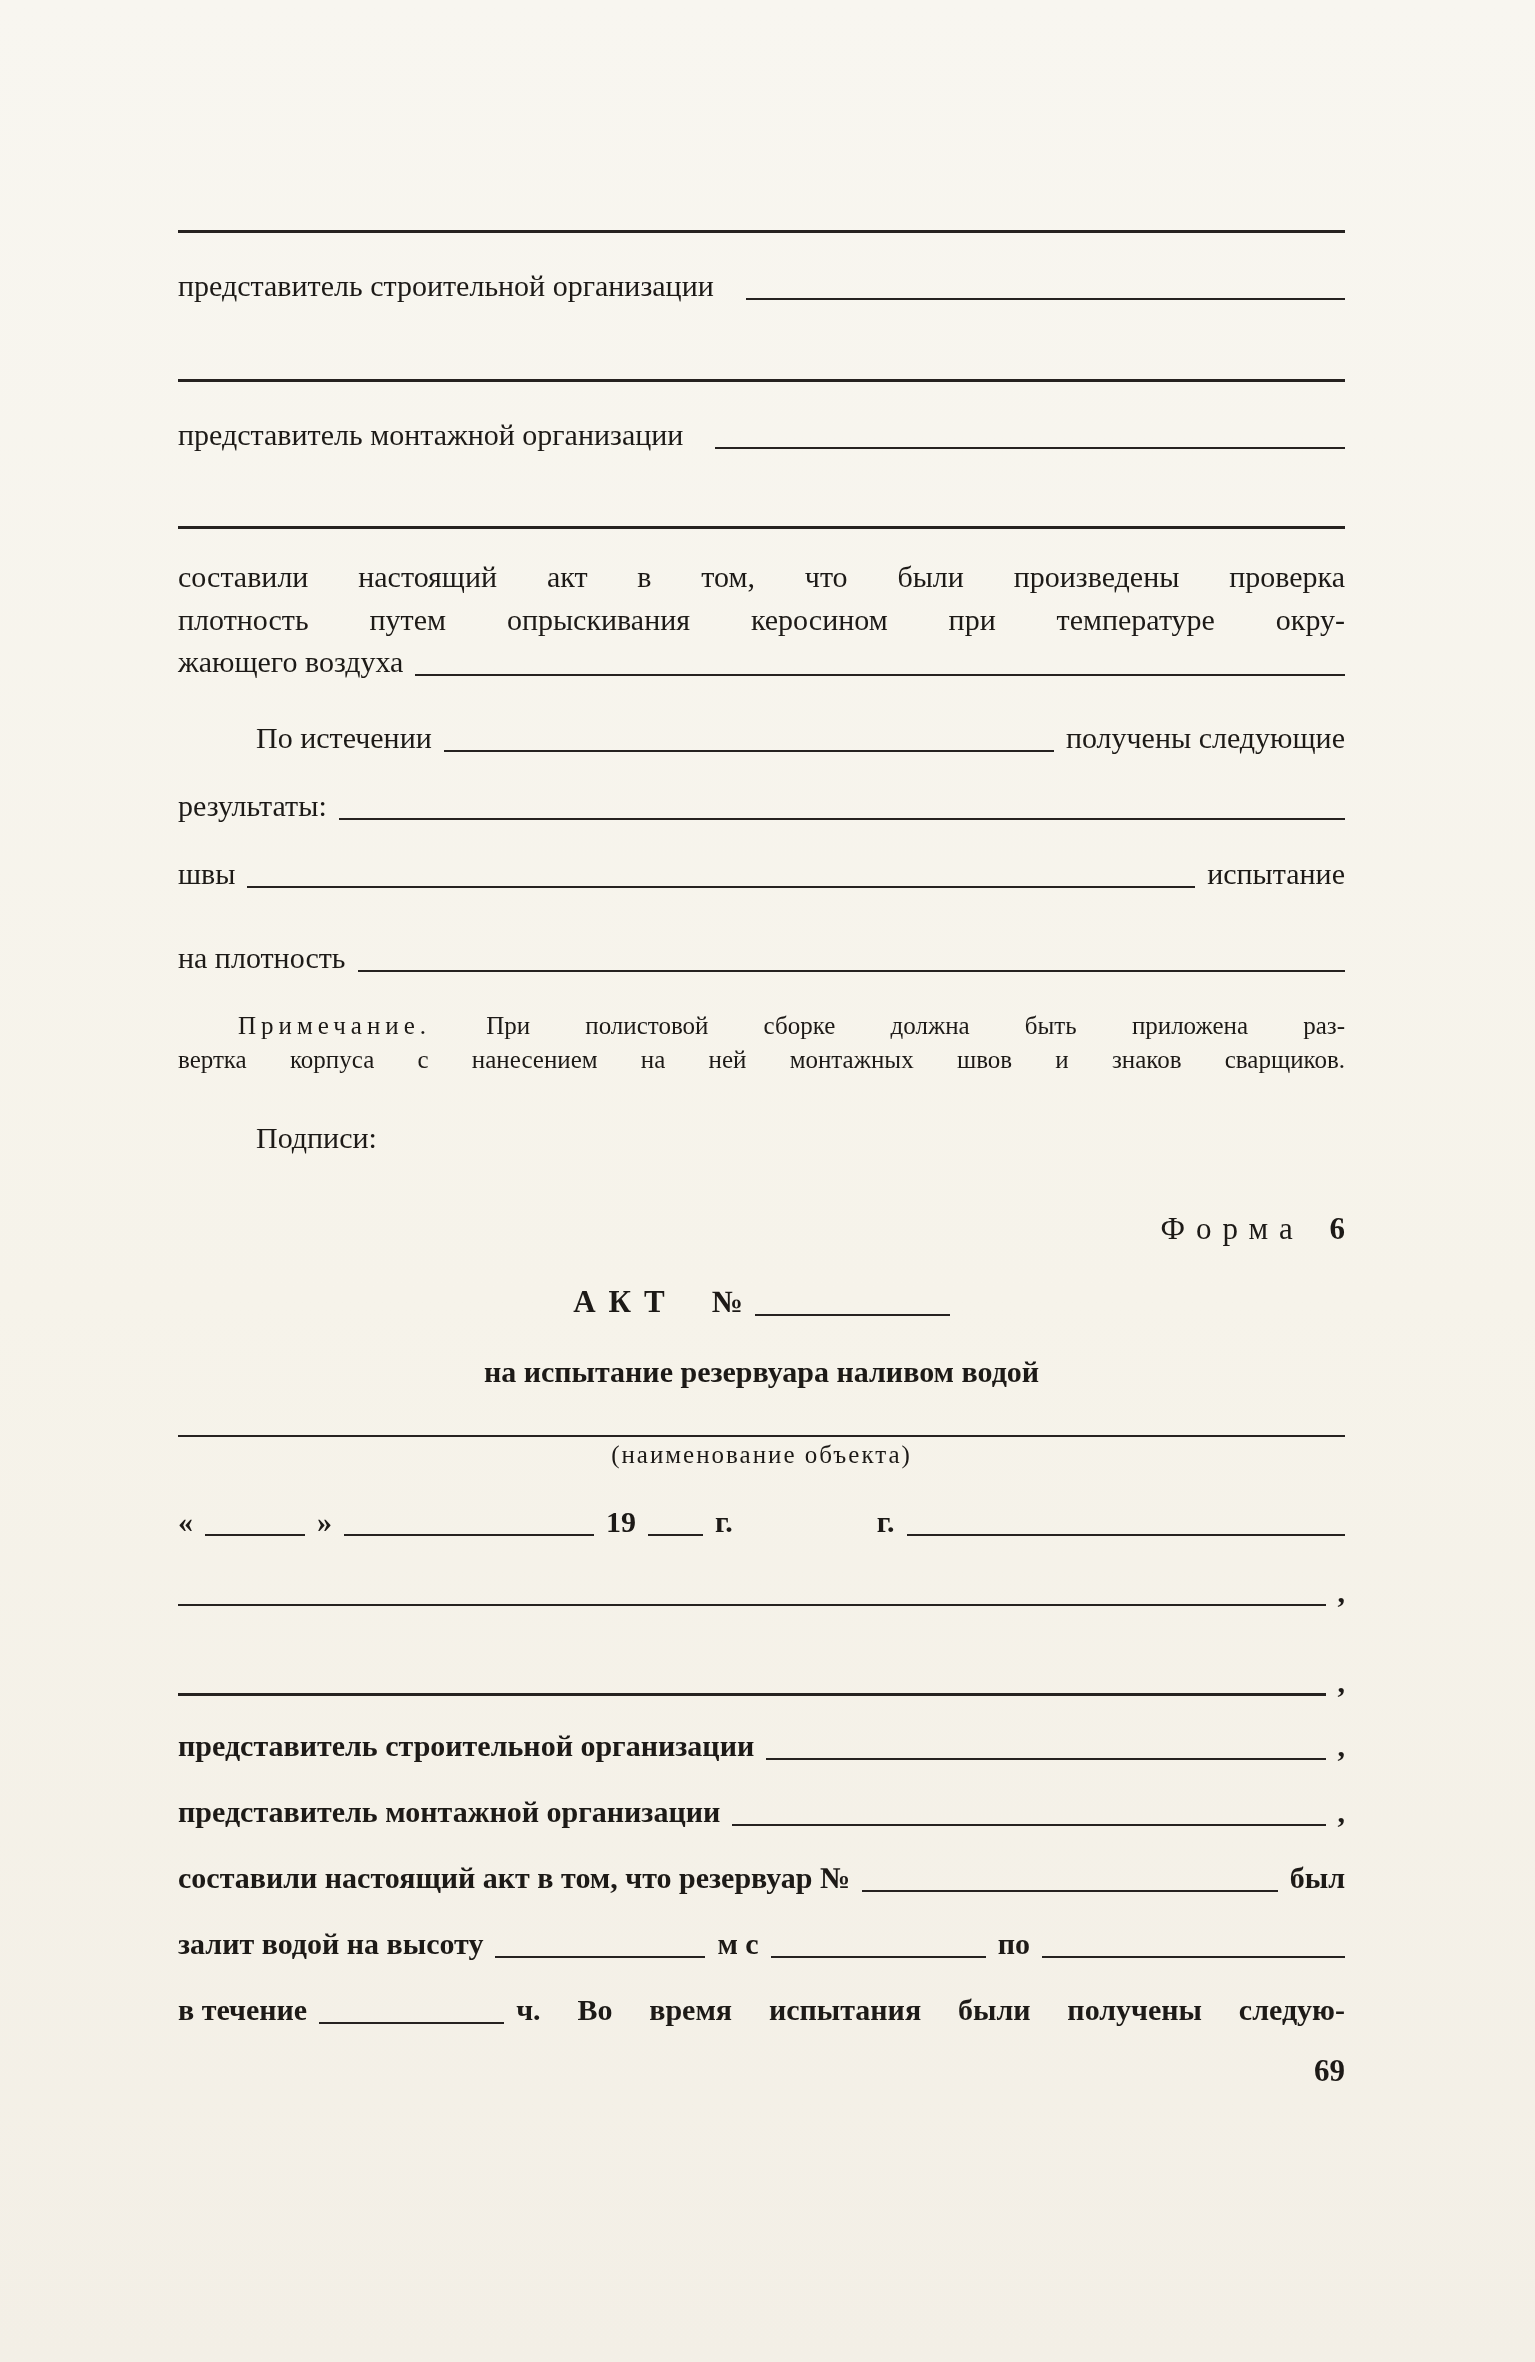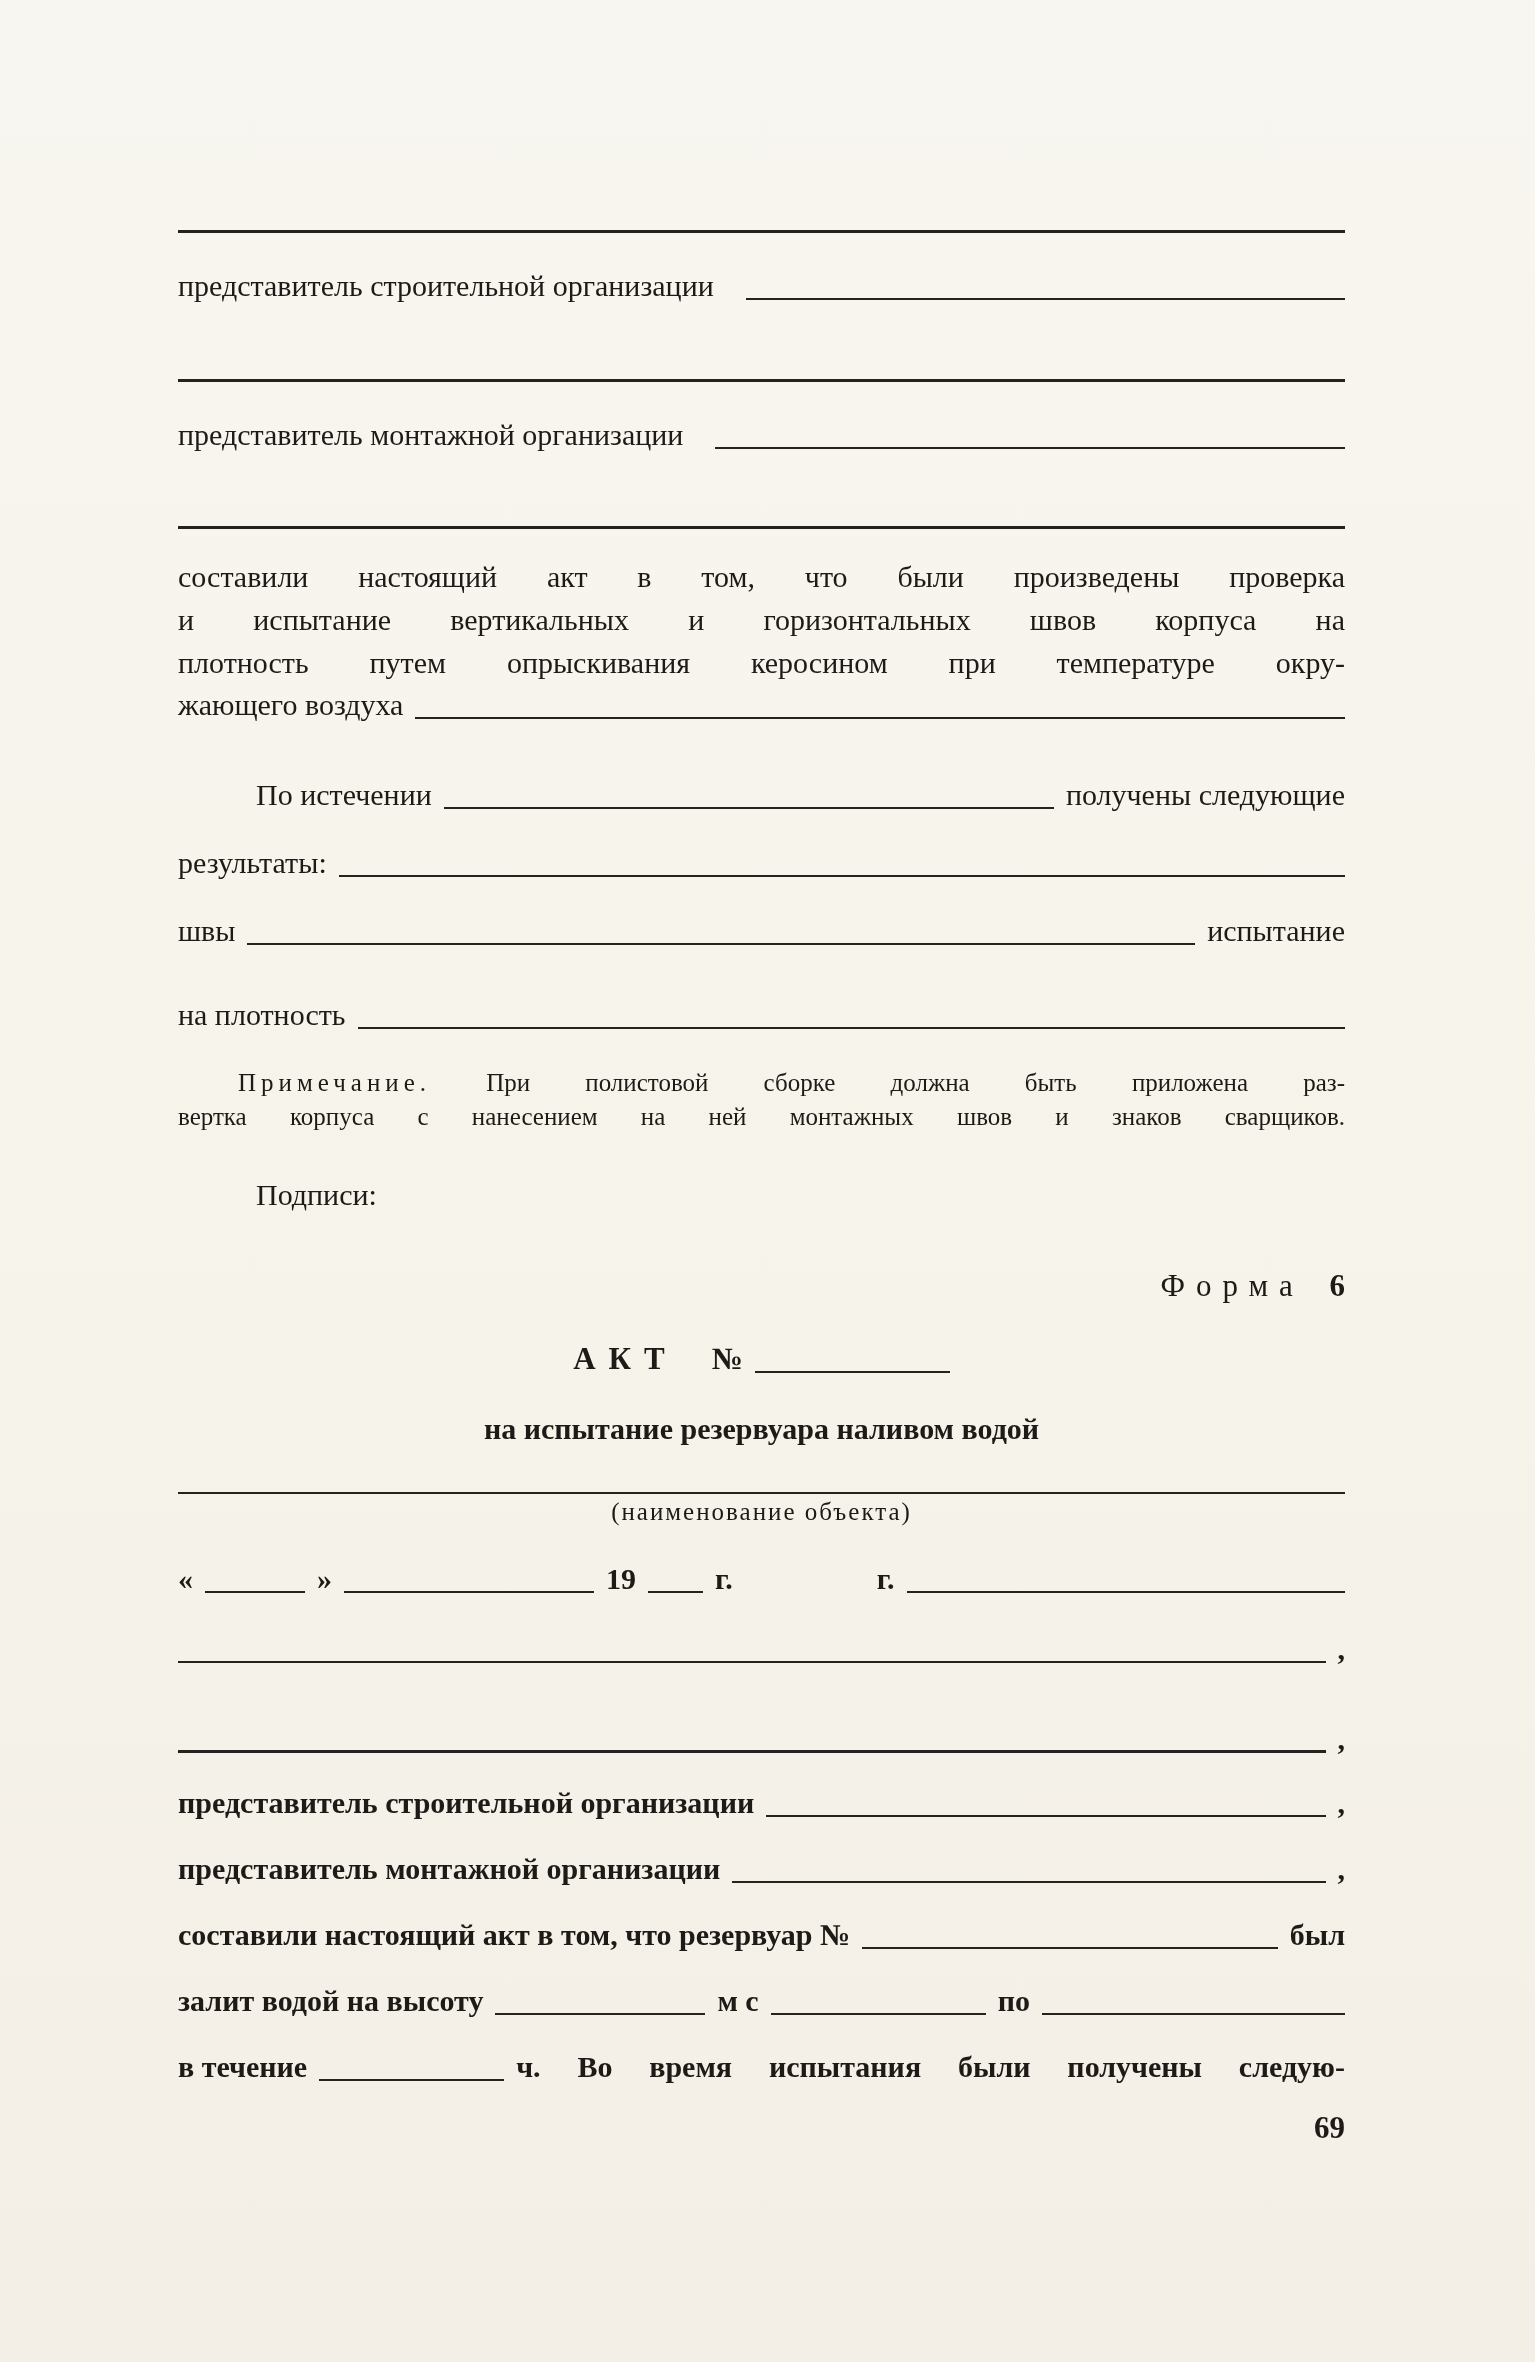--- a/index.html
+++ b/index.html
@@ -86,29 +86,28 @@
 
     <div class="fieldline" style="margin-top:32px;">
       <span>представитель монтажной организации</span>
       <span class="blank grow" style="margin-left:20px;"></span>
     </div>
 
     <div class="rule" style="margin-top:70px;"></div>
 
     <div style="margin-top:26px;">
       <div class="jline">составили настоящий акт в том, что были произведены проверка</div>
-      <div class="jline">и испытание вертикальных и горизонтальных швов корпуса на</div>
       <div class="jline">плотность путем опрыскивания керосином при температуре окру-</div>
       <div class="fieldline">
         <span>жающего воздуха</span>
         <span class="blank grow"></span>
       </div>
     </div>
 
-    <div class="fieldline" style="margin-top:48px;">
+    <div class="fieldline" style="margin-top:34px;">
       <span class="ml-indent">По истечении</span>
       <span class="blank grow"></span>
       <span>получены следующие</span>
     </div>
 
     <div class="fieldline" style="margin-top:26px;justify-content:flex-end;">
       <span>результаты:</span>
       <span class="blank grow"></span>
     </div>
 

